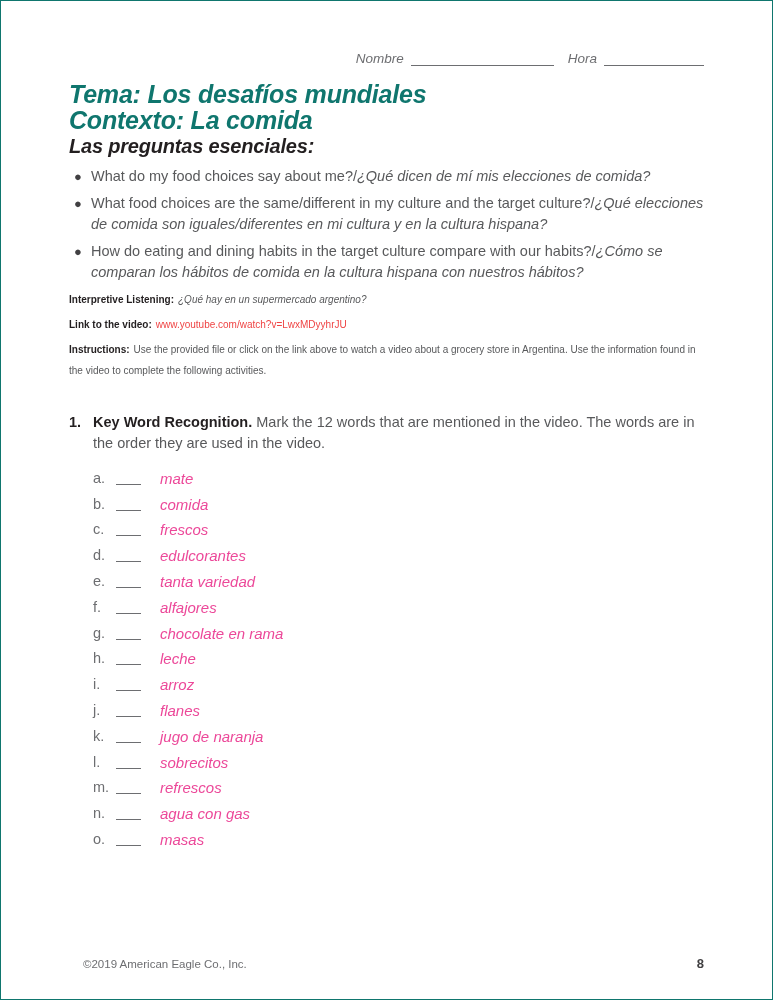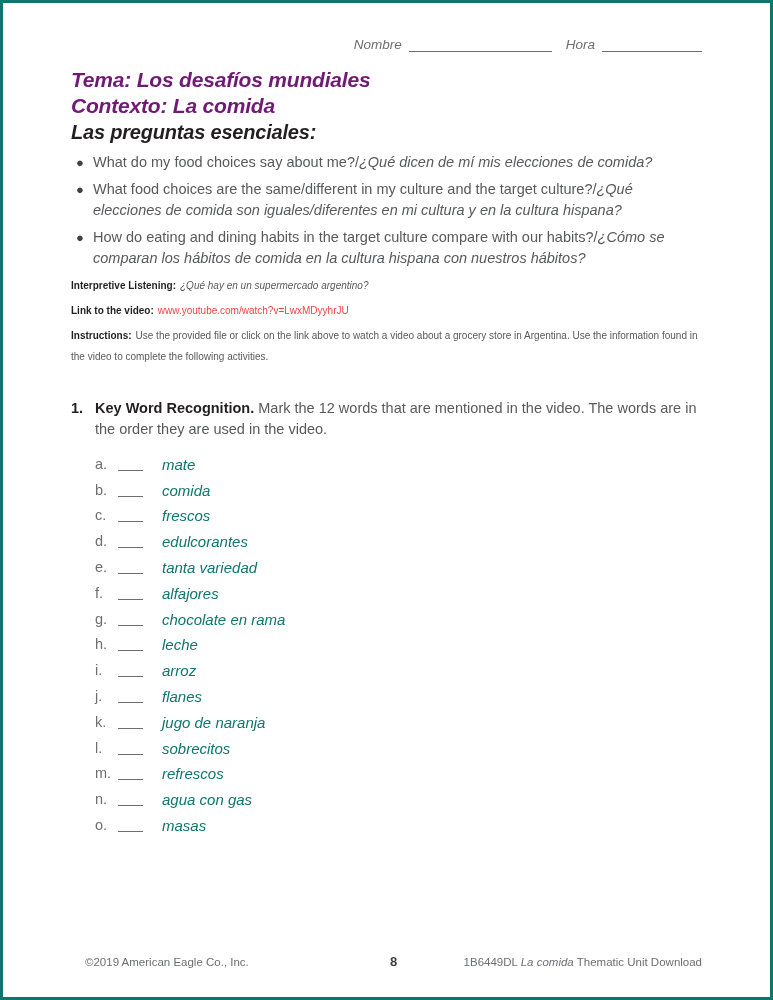--- a/index.html
+++ b/index.html
@@ -6,44 +6,44 @@
   body {
     width:773px; height:1000px;
     background:#ffffff;
     font-family:"Liberation Sans", sans-serif;
     color:#58595b;
     position:relative;
     overflow:hidden;
   }
   .page {
     position:absolute; inset:0;
-    padding:0 68px;
+    padding:16px 68px;
     box-sizing:border-box;
-    border:3px solid #0f766e;
+    border:1px solid #0f766e;
   }
 
   
   .header-row {
     display:flex; justify-content:flex-end; align-items:flex-end;
     margin-top:34px;
     font-size:13.5px; font-style:italic; color:#6d6e71;
   }
   .hdr-label { margin-right:7px; line-height:15px; }
   .blank-line {
     display:inline-block;
     border-bottom:1.2px solid #6d6e71;
     height:14px;
   }
   .blank-nombre { width:143px; margin-right:14px; }
   .blank-hora  { width:100px; }
 
   
   .h-tema, .h-contexto {
-    font-size:21px; font-weight:bold; font-style:italic;
-    color:#701a75; line-height:26px; margin:0;
+    font-size:25px; font-weight:bold; font-style:italic;
+    color:#0f766e; line-height:26px; margin:0;
     letter-spacing:-0.2px;
   }
   .h-tema { margin-top:15px; }
   .h-preguntas {
     font-size:20px; font-weight:bold; font-style:italic;
     color:#231f20; line-height:23px; margin:2px 0 0 0;
     letter-spacing:-0.2px;
   }
 
   
@@ -80,21 +80,21 @@
   .word-letter {
     width:23px; flex:0 0 23px;
     font-size:14.5px; color:#6d6e71; line-height:19px;
   }
   .word-blank {
     width:25px; flex:0 0 25px;
     border-bottom:1.2px solid #6d6e71;
     height:13px; margin-right:19px; margin-bottom:3px;
   }
   .word-text {
-    font-style:italic; font-size:15px; color:#0f766e; line-height:19px;
+    font-style:italic; font-size:15px; color:#ec4899; line-height:19px;
   }
 
   
   .footer {
     position:absolute; left:82px; right:68px; bottom:28px;
     display:flex; align-items:baseline;
     font-size:11.5px; color:#6d6e71;
   }
   .footer-left  { flex:1; text-align:left; }
   .footer-center{ flex:0; font-weight:bold; font-size:13px; color:#414042; }
@@ -210,16 +210,15 @@
             <span class="word-blank"></span>
             <span class="word-text">masas</span>
           </div>
       </div>
     </div>
   </div>
 
   <div class="footer">
     <span class="footer-left">©2019 American Eagle Co., Inc.</span>
     <span class="footer-center">8</span>
-    <span class="footer-right"><span>1B6449DL </span><span class="it">La comida</span><span> Thematic Unit Download</span></span>
   </div>
 
 </div>
 
 </body></html>

